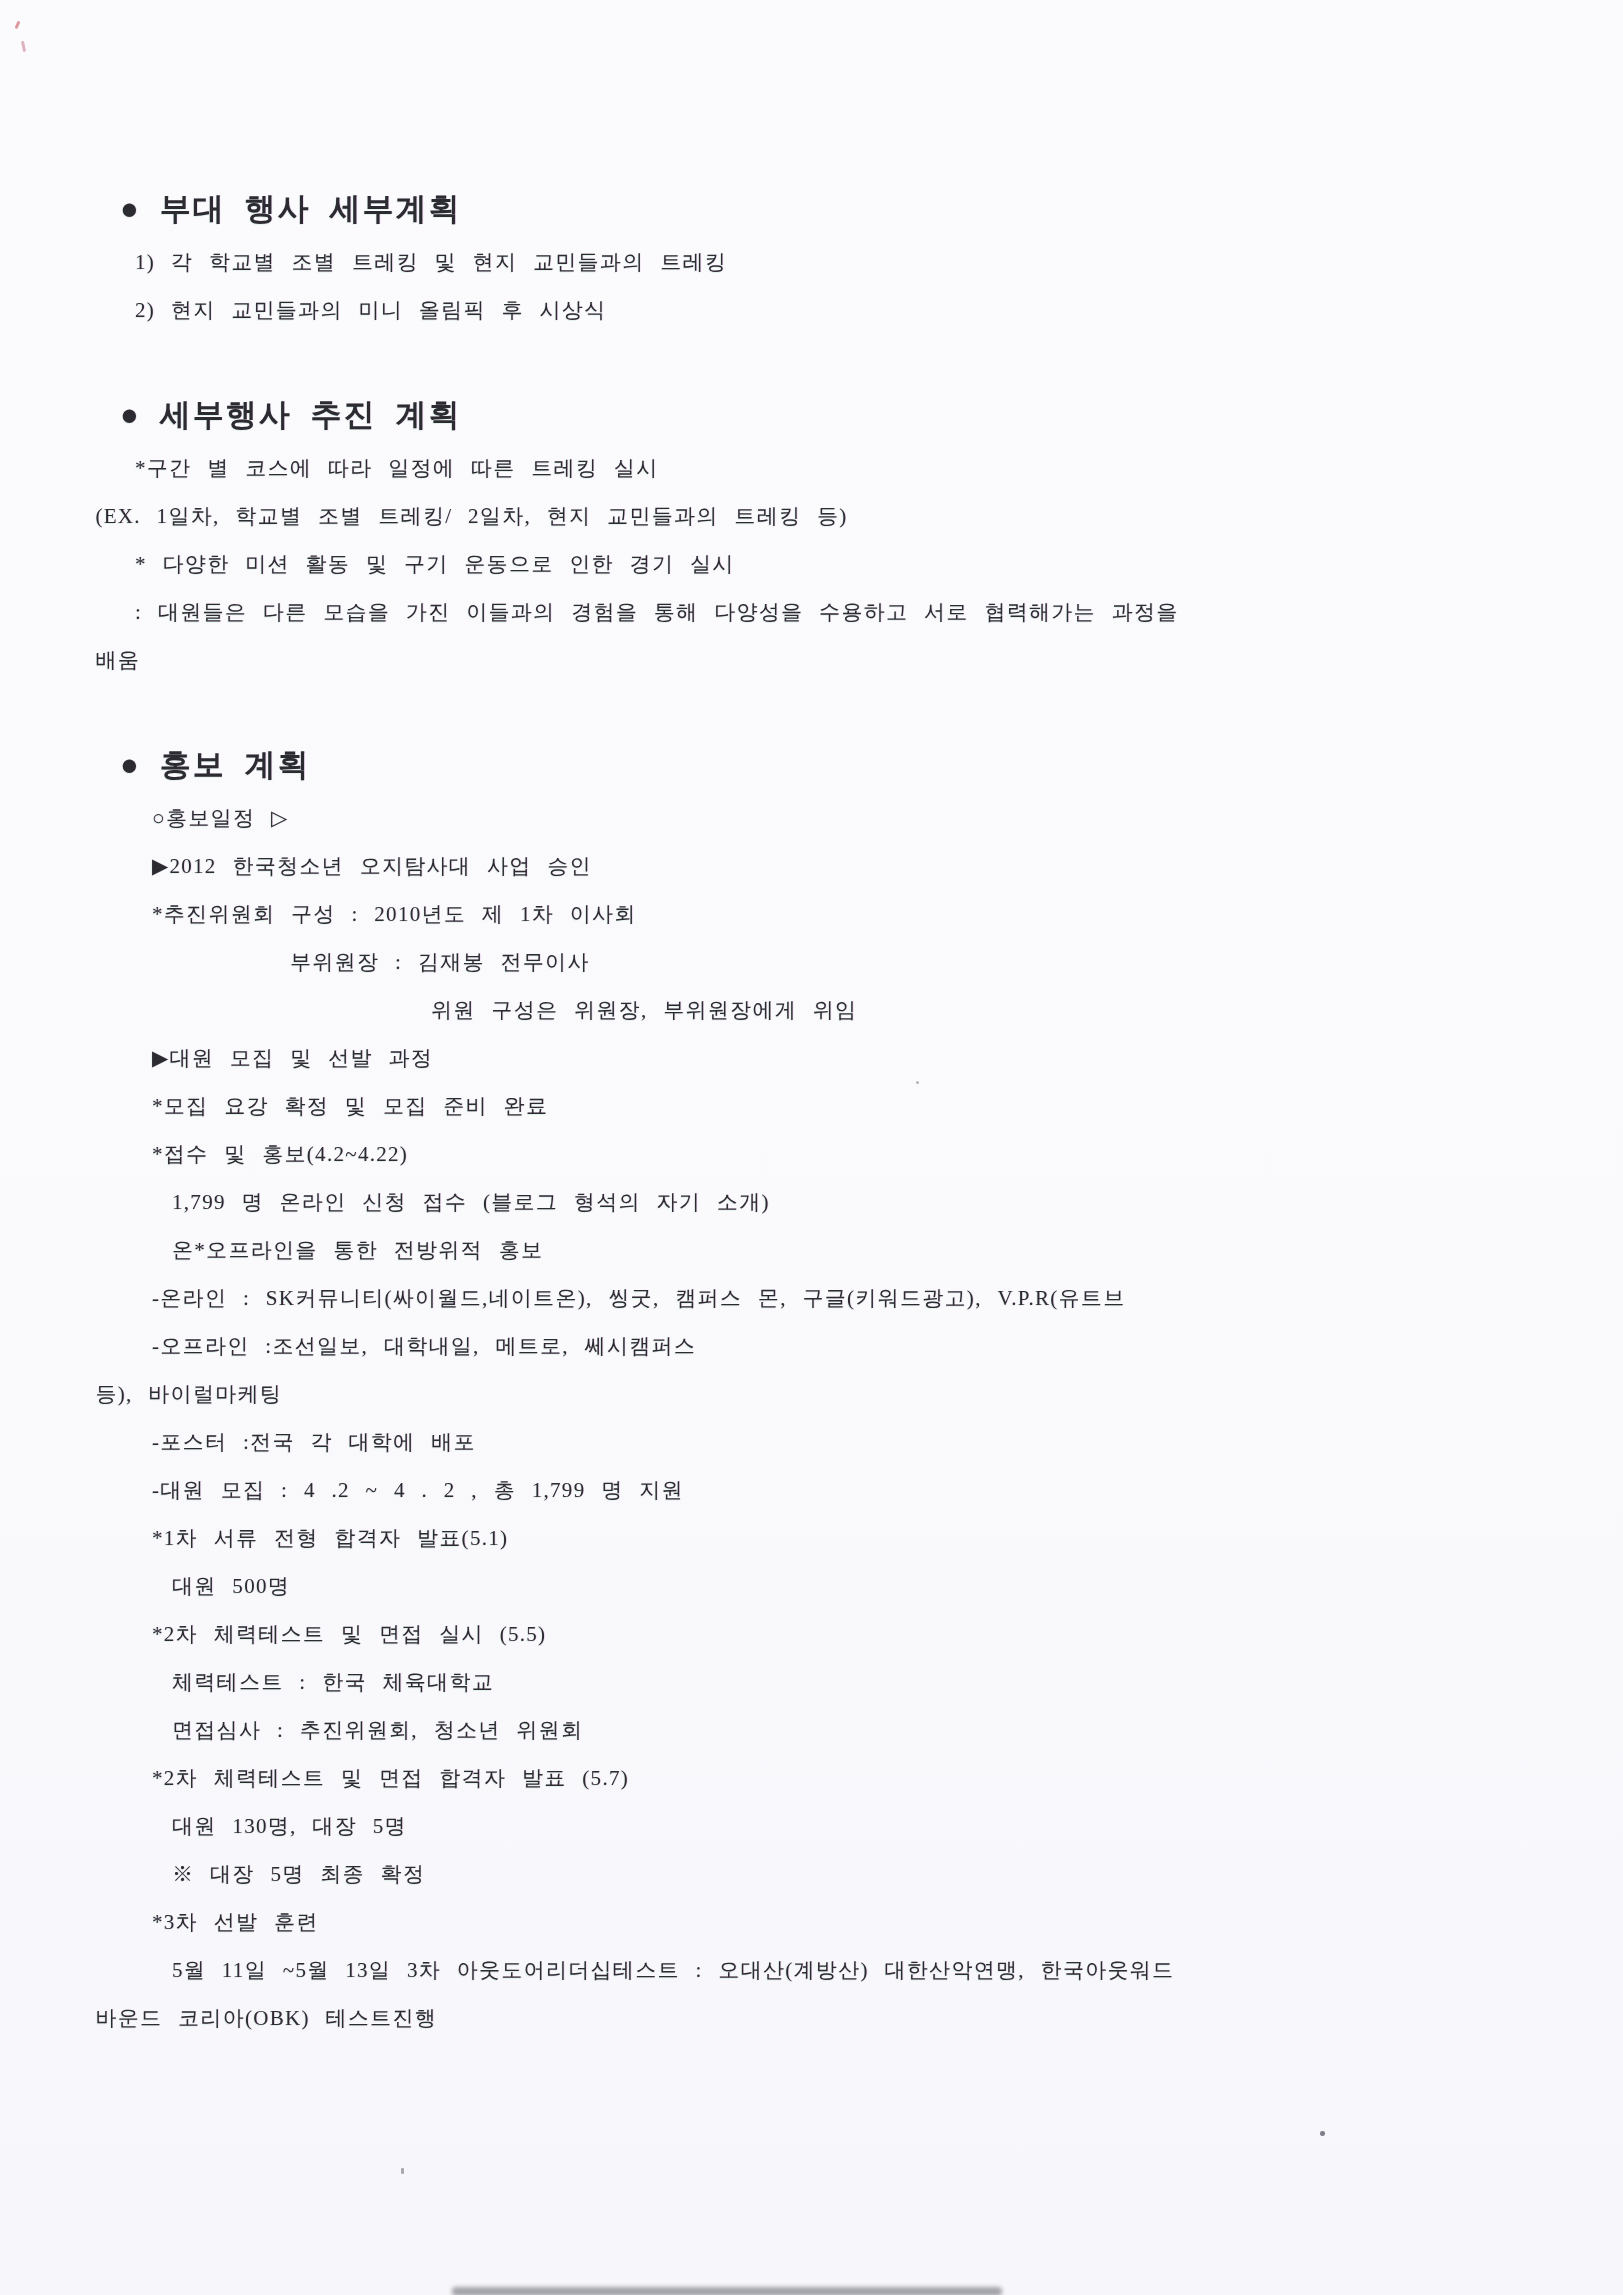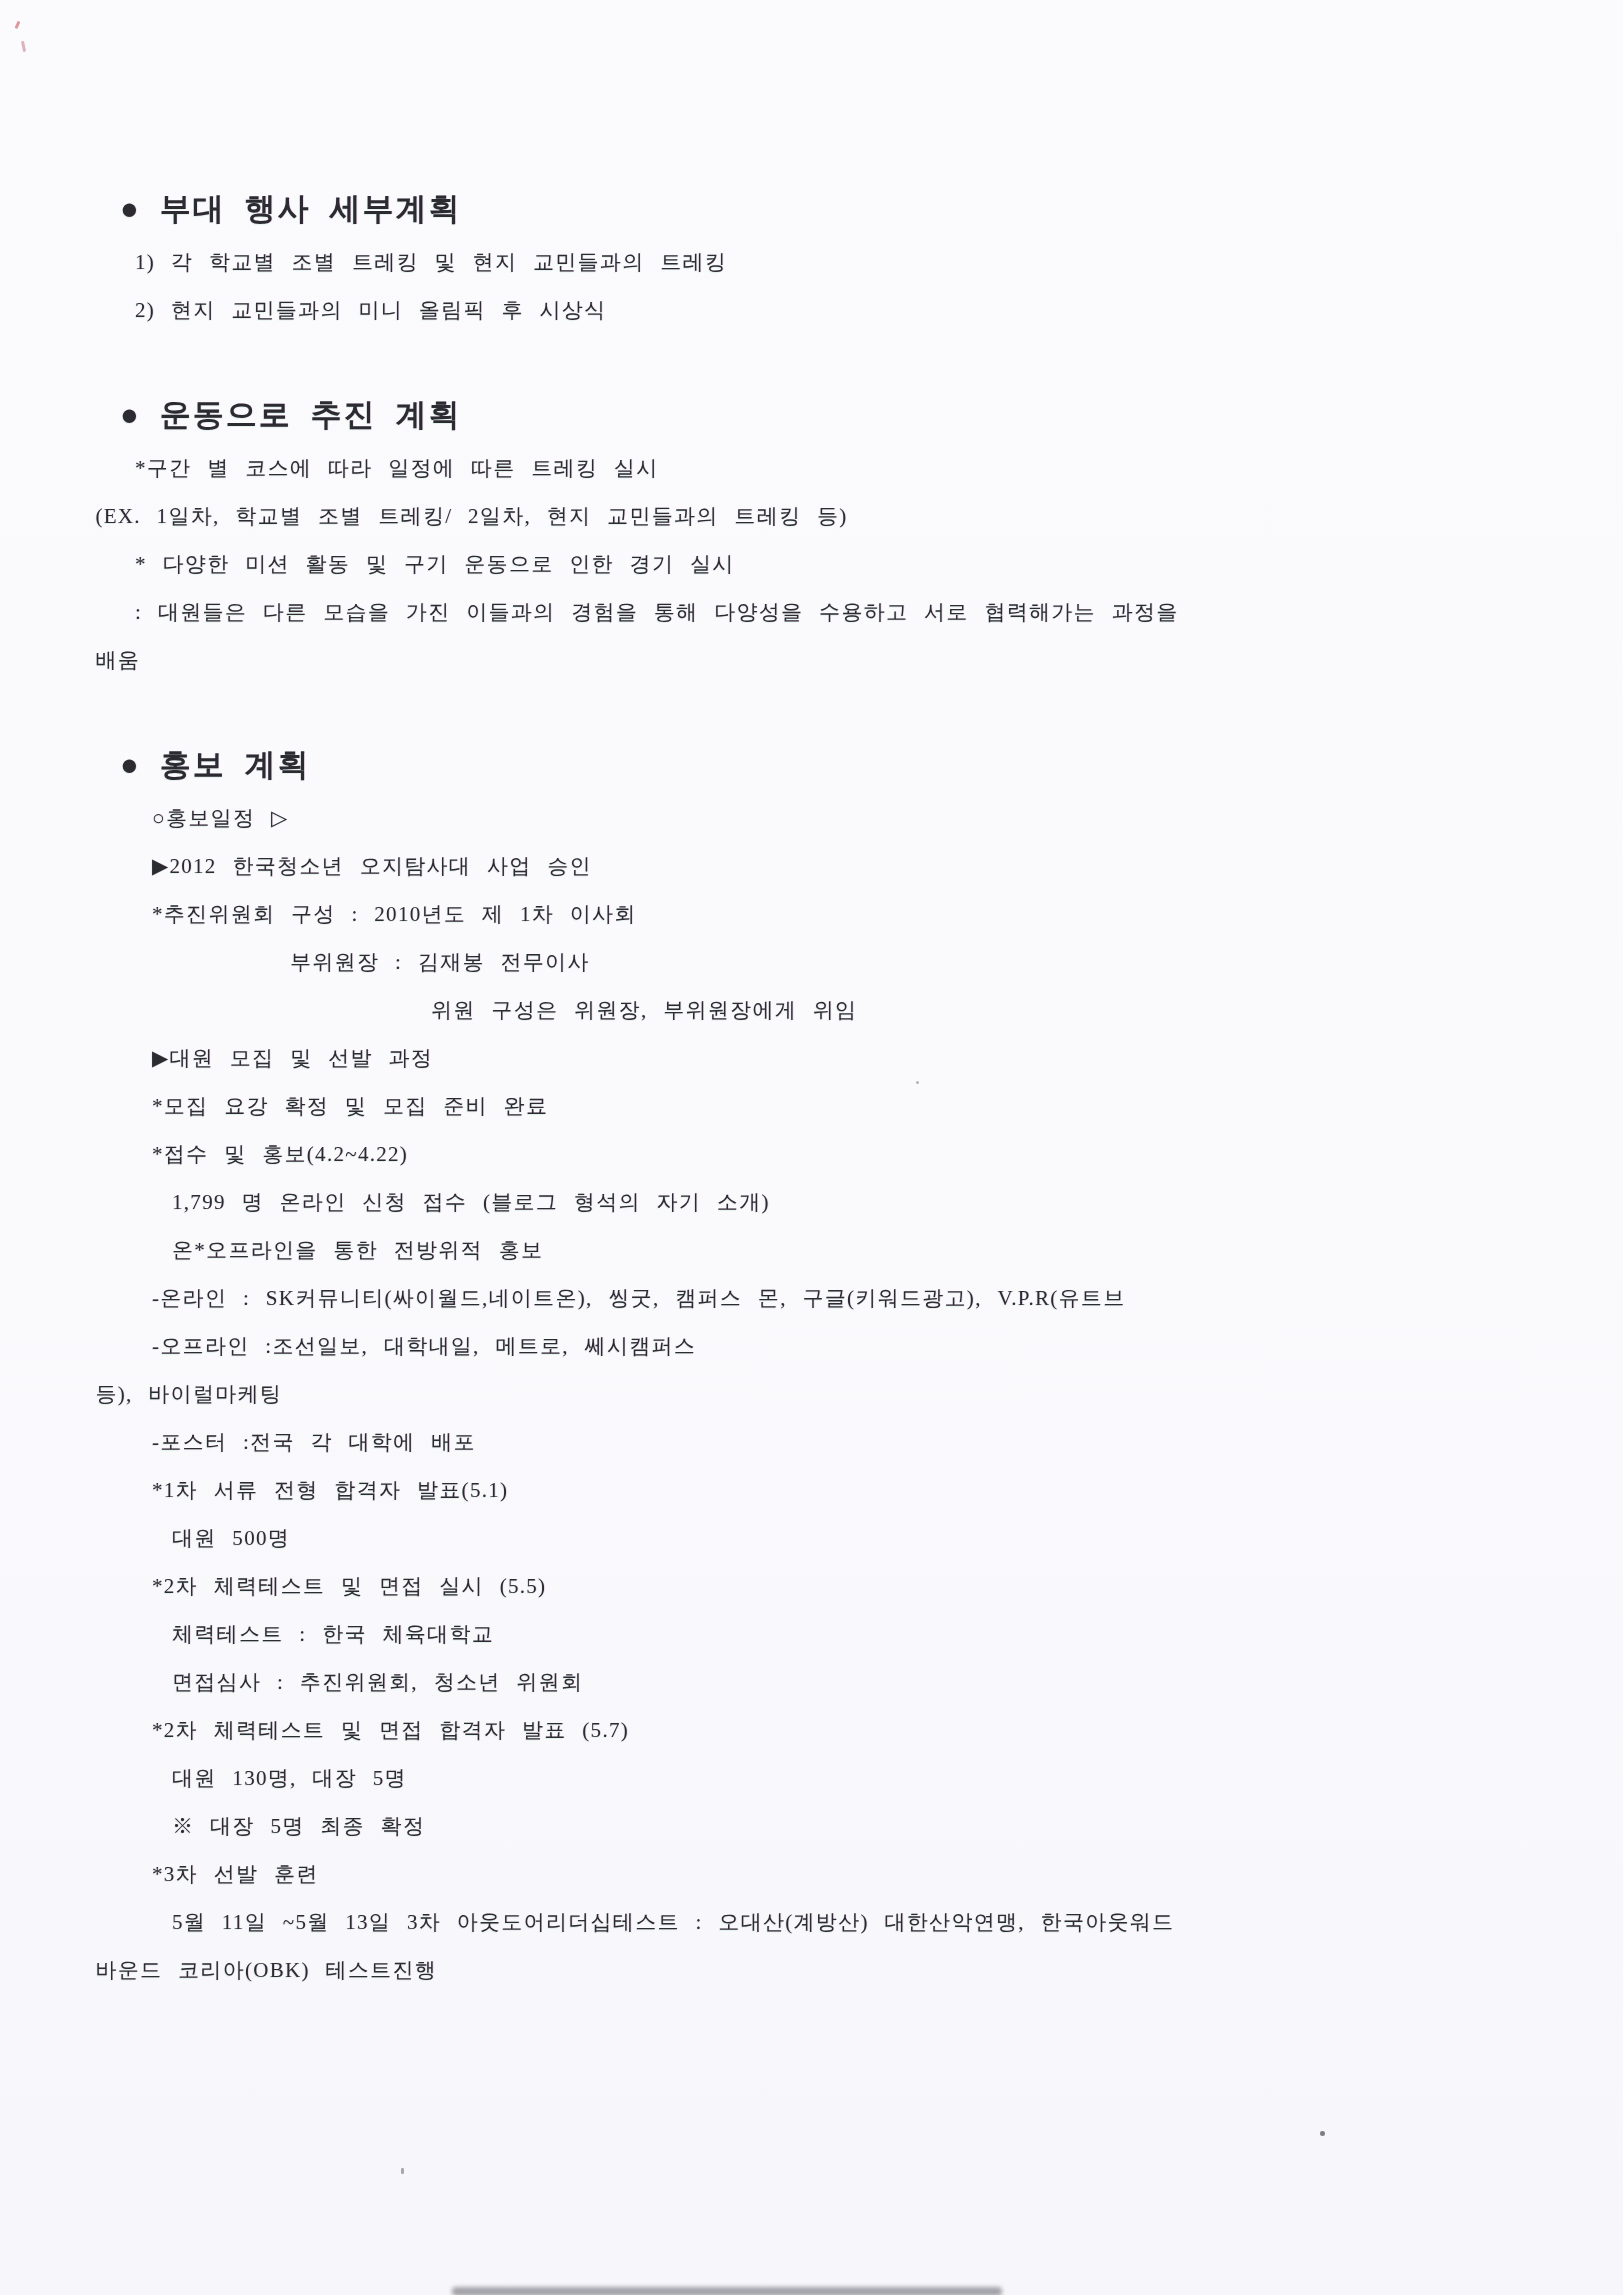--- a/index.html
+++ b/index.html
@@ -56,21 +56,21 @@
 </style>
 </head>
 <body>
 
 <div class="page">
 
   <div class="line h indh">● 부대 행사 세부계획</div>
   <div class="line ind1">1) 각 학교별 조별 트레킹 및 현지 교민들과의 트레킹</div>
   <div class="line ind1">2) 현지 교민들과의 미니 올림픽 후 시상식</div>
 
-  <div class="line h indh sec-gap">● 운동으로 추진 계획</div>
+  <div class="line h indh sec-gap">● 세부행사 추진 계획</div>
   <div class="line ind1">*구간 별 코스에 따라 일정에 따른 트레킹 실시</div>
   <div class="line ind0">(EX. 1일차, 학교별 조별 트레킹/ 2일차, 현지 교민들과의 트레킹 등)</div>
   <div class="line ind1">* 다양한 미션 활동 및 구기 운동으로 인한 경기 실시</div>
   <div class="line ind1">: 대원들은 다른 모습을 가진 이들과의 경험을 통해 다양성을 수용하고 서로 협력해가는 과정을</div>
   <div class="line ind0">배움</div>
 
   <div class="line h indh sec-gap">● 홍보 계획</div>
   <div class="line ind2">○홍보일정  ▷</div>
   <div class="line ind2">▶2012 한국청소년 오지탐사대 사업 승인</div>
   <div class="line ind2">*추진위원회 구성 : 2010년도 제 1차 이사회</div>
@@ -78,20 +78,21 @@
   <div class="line ind6">위원 구성은 위원장, 부위원장에게 위임</div>
   <div class="line ind2">▶대원 모집 및 선발 과정</div>
   <div class="line ind2">*모집 요강 확정 및 모집 준비 완료</div>
   <div class="line ind2">*접수 및 홍보(4.2~4.22)</div>
   <div class="line ind3">1,799 명 온라인 신청 접수 (블로그 형석의 자기 소개)</div>
   <div class="line ind3">온*오프라인을 통한 전방위적 홍보</div>
   <div class="line ind2">-온라인 : SK커뮤니티(싸이월드,네이트온), 씽굿, 캠퍼스 몬, 구글(키워드광고), V.P.R(유트브</div>
   <div class="line ind2">-오프라인 :조선일보, 대학내일, 메트로, 쎄시캠퍼스</div>
   <div class="line ind0">등), 바이럴마케팅</div>
   <div class="line ind2">-포스터 :전국 각 대학에 배포</div>
+  <div class="line ind2">-대원 모집 : 4 .2 ~ 4 . 2 , 총 1,799 명 지원</div>
   <div class="line ind2">*1차 서류 전형 합격자 발표(5.1)</div>
   <div class="line ind3">대원 500명</div>
   <div class="line ind2">*2차 체력테스트 및 면접 실시 (5.5)</div>
   <div class="line ind3">체력테스트 : 한국 체육대학교</div>
   <div class="line ind3">면접심사 : 추진위원회, 청소년 위원회</div>
   <div class="line ind2">*2차 체력테스트 및 면접 합격자 발표 (5.7)</div>
   <div class="line ind3">대원 130명, 대장 5명</div>
   <div class="line ind3">※ 대장 5명 최종 확정</div>
   <div class="line ind2">*3차 선발 훈련</div>
   <div class="line ind3">5월 11일 ~5월 13일 3차 아웃도어리더십테스트 : 오대산(계방산) 대한산악연맹, 한국아웃워드</div>

